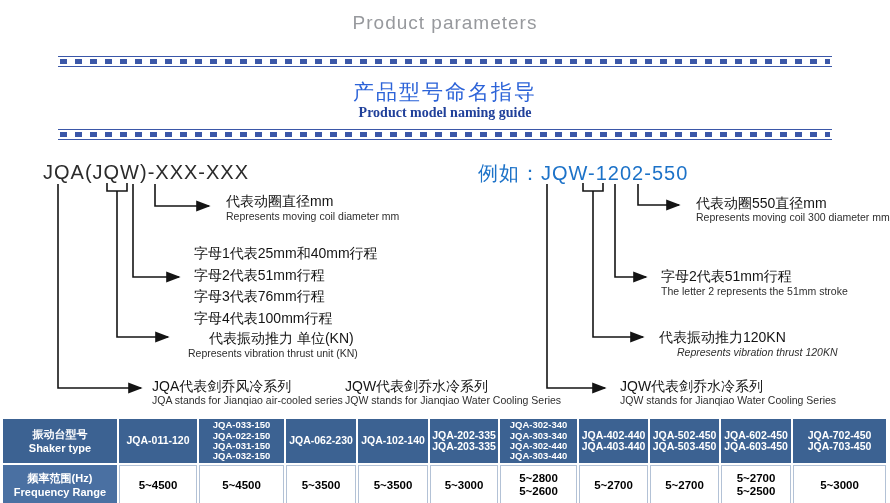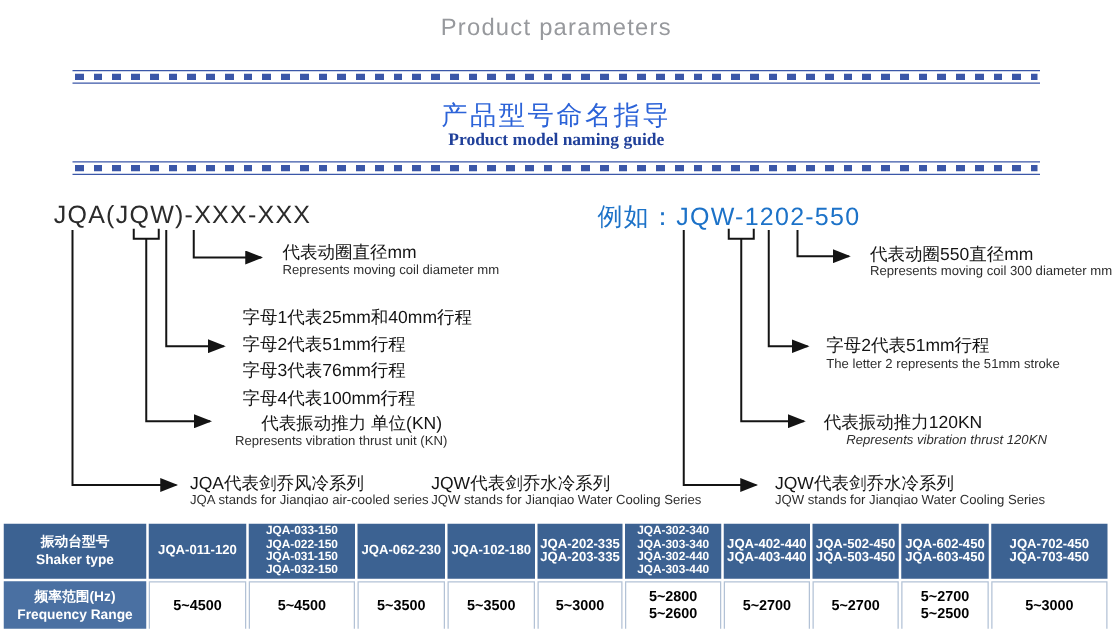--- a/index.html
+++ b/index.html
@@ -160,21 +160,21 @@
     <td class="label1">
       <div>振动台型号</div>
       <div>Shaker type</div>
     </td>
     <td class="model">JQA-011-120</td>
     <td class="model small">JQA-033-150
 JQA-022-150
 JQA-031-150
 JQA-032-150</td>
     <td class="model">JQA-062-230</td>
-    <td class="model">JQA-102-180</td>
+    <td class="model">JQA-102-140</td>
     <td class="model">JQA-202-335
 JQA-203-335</td>
     <td class="model small">JQA-302-340
 JQA-303-340
 JQA-302-440
 JQA-303-440</td>
     <td class="model">JQA-402-440
 JQA-403-440</td>
     <td class="model">JQA-502-450
 JQA-503-450</td>

